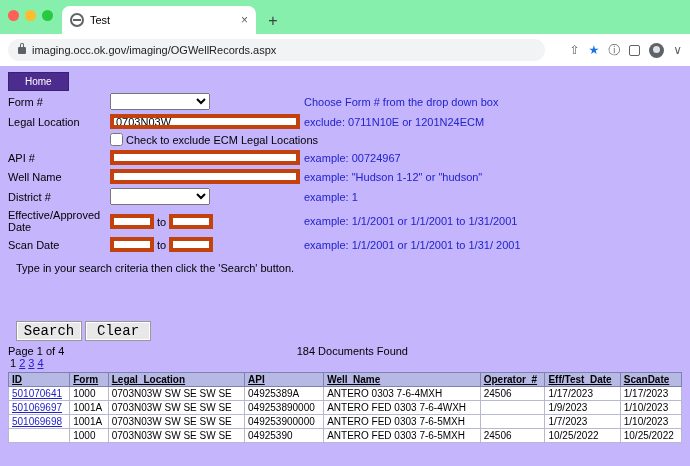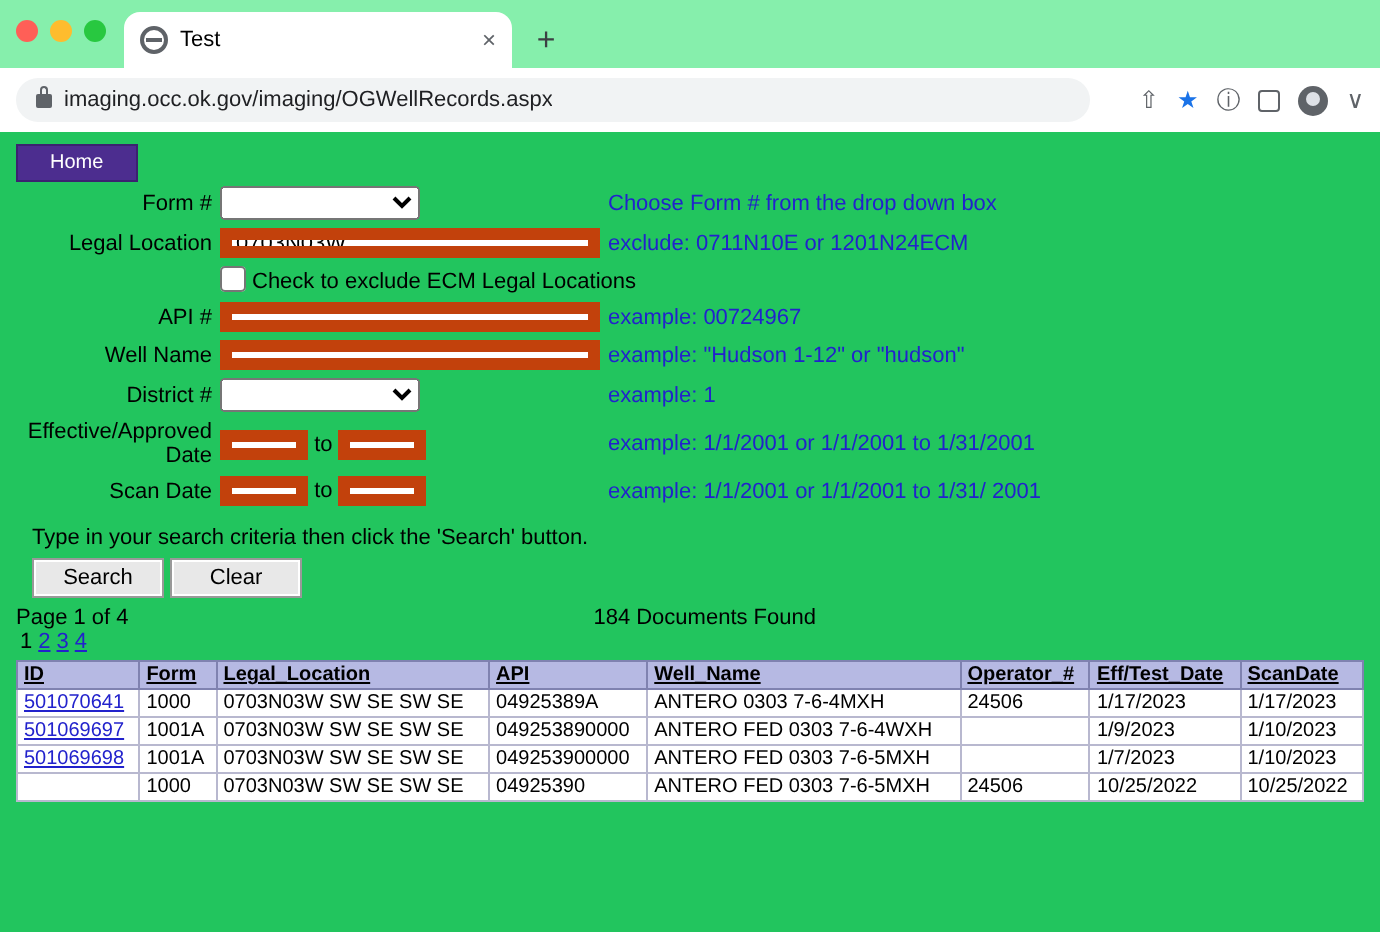--- a/index.html
+++ b/index.html
@@ -142,21 +142,21 @@
     content:"";
     position:absolute; left:4px; top:3px;
     width:7px; height:7px;
     border-radius:50%;
     background:#dee1e6;
   }
 
   
   .page {
     padding: 6px 8px 0 8px;
-    background: #22c55e;
+    background: #c4b5fd;
     height: 400px;
     box-sizing: border-box;
     overflow: hidden;
     position: relative;
   }
   .homebtn {
     display: inline-block;
     background: #4c2d8f;
     color: #fff;
     font-size: 10px;
@@ -168,55 +168,56 @@
     font-weight: bold;
     margin: 8px 0 8px 0;
   }
 
   table.form { border-collapse: collapse; }
   table.form td {
     font-size: 11px;
     padding: 2px 4px 2px 0;
     vertical-align: middle;
   }
-  td.lbl { width: 98px; white-space: nowrap; text-align: right; }
+  td.lbl { width: 98px; white-space: nowrap; }
   .hint { color: #2222cc; font-size: 11px; }
 
   input.t {
     font-family: "Liberation Sans", sans-serif;
     font-size: 11px;
     height: 15px;
-    border: 6px solid #c2410c;
+    border: 4px solid #c2410c;
     box-sizing: border-box;
     padding: 0 2px;
     background: #fff;
   }
   input.w190 { width: 190px; }
   input.w96 { width: 44px; }
   select.s {
     font-family: "Liberation Sans", sans-serif;
     font-size: 11px;
     height: 17px;
     width: 100px;
     box-sizing: border-box;
   }
   .cbrow { font-size: 11px; margin-top: 2px; }
   .cbrow input { vertical-align: -2px; margin: 0 3px 0 0; }
 
   .instr { font-size: 11px; margin: 8px 0 4px 8px; }
   .btnrow { margin: 2px 0 4px 8px; }
   button.gbtn {
-    font-family: Liberation Sans, sans-serif;
-    font-size: 11px;
+    font-family: Liberation Mono, monospace;
+    font-size: 14px;
     width: 66px;
     height: 20px;
     background: #e8e8e8;
     border: 1px solid #999;
     box-shadow: inset 0 0 0 1px #fff;
     cursor: pointer;
+    margin-top: 43px;
   }
   .pager { font-size: 11px; margin-left: 2px; }
   .pagecount { display: flex; justify-content: space-between; width: 400px; }
   .pages a { color: #2222cc; margin-right: 3px; text-decoration: underline; }
   .pages span.cur { margin-right: 3px; }
 
   table.results {
     border-collapse: collapse;
     width: 674px;
     margin-top: 3px;

